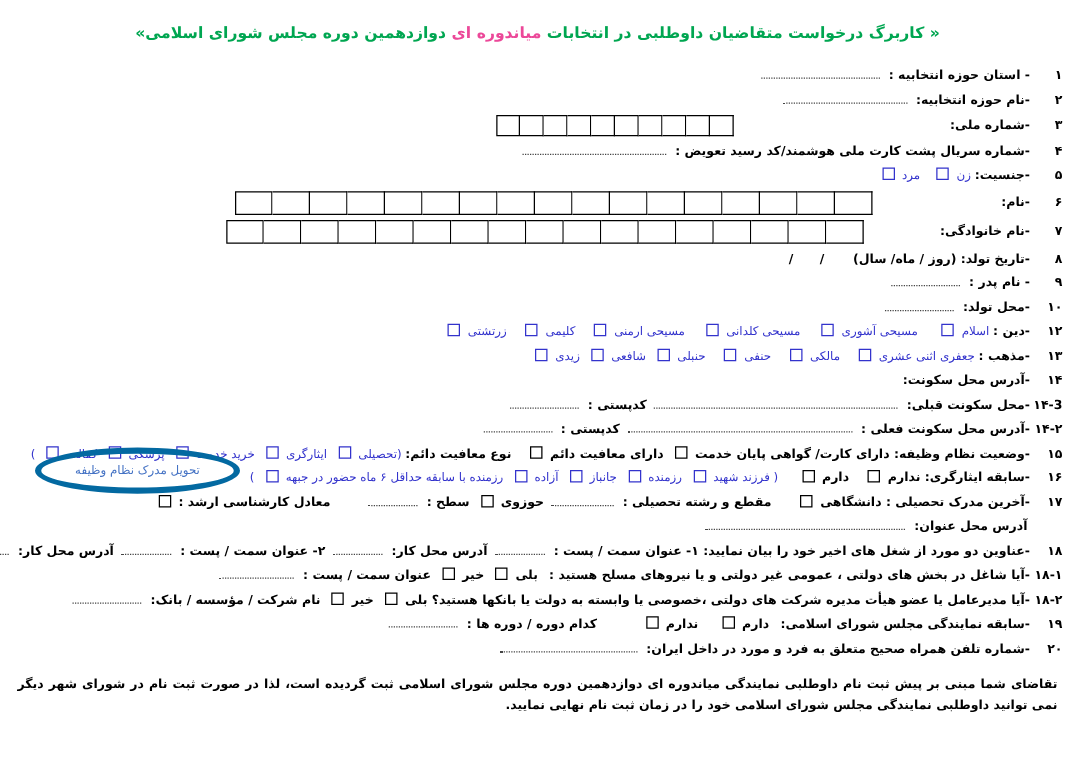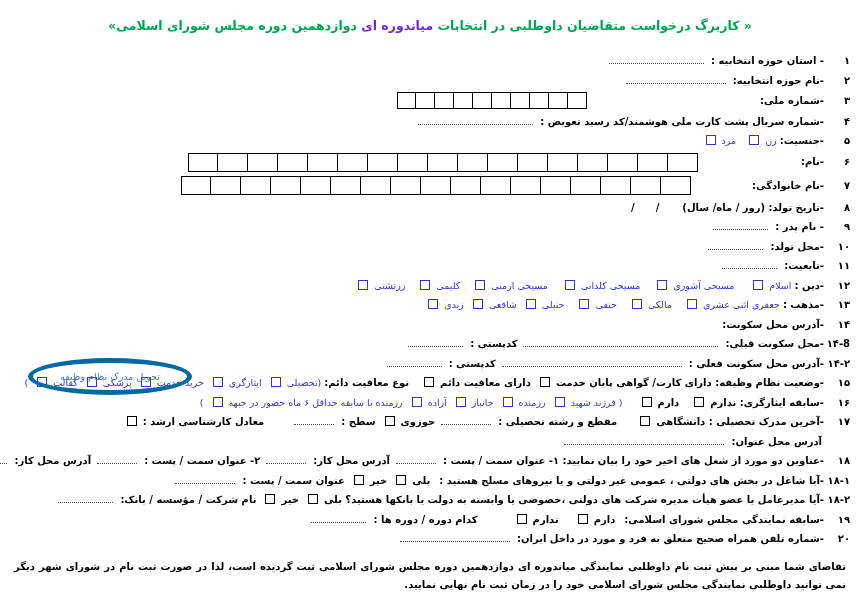--- a/index.html
+++ b/index.html
@@ -12,21 +12,21 @@
     overflow:hidden;
   }
   .page{padding:10px 16px 0 10px;}
   .title{
     text-align:center;
     color:#00A651;
     font-weight:bold;
     font-size:12.5px;
     margin:8px 0 20px 0;
   }
-  .title .red{color:#6d28d9;}
+  .title .red{color:#ec4899;}
   .row{
     white-space:nowrap;
     margin:0 0 4.5px 0;
     font-size:10px;
     font-weight:bold;
     color:#000;
     line-height:15px;
   }
   .num{display:inline-block;min-width:26px;}
   .row.indent{padding-right:28px;}
@@ -123,25 +123,24 @@
           <span class="cell" style="width: 30px; height: 19px;"></span>
           <span class="cell" style="width: 30px; height: 19px;"></span>
           <span class="cell" style="width: 30px; height: 19px;"></span>
           <span class="cell" style="width: 30px; height: 19px;"></span>
           <span class="cell" style="width: 30px; height: 19px;"></span>
           <span class="cell" style="width: 30px; height: 19px;"></span>
         </span></div>
       <div class="row"><span class="num">۸</span><span class="t">-تاریخ تولد: (روز / ماه/ سال)</span><span class="gap" style="width: 20px;"></span><span class="t">/</span><span class="gap" style="width: 18px;"></span><span class="t">/</span></div>
       <div class="row"><span class="num">۹</span><span class="t">- نام پدر :</span><span class="dots" style="width: 55px;"></span></div>
       <div class="row"><span class="num">۱۰</span><span class="t">-محل تولد:</span><span class="dots" style="width: 55px;"></span></div>
-      <div class="row"><span class="num">۱۱</span><span class="t">-تابعیت:</span><span class="dots" style="width: 55px;"></span></div>
       <div class="row"><span class="num">۱۲</span><span class="t">-دین :</span><span class="o">اسلام</span><span class="cb b"></span><span class="gap" style="width: 10px;"></span><span class="o">مسیحی آشوری</span><span class="cb b"></span><span class="gap" style="width: 8px;"></span><span class="o">مسیحی کلدانی</span><span class="cb b"></span><span class="gap" style="width: 8px;"></span><span class="o">مسیحی ارمنی</span><span class="cb b"></span><span class="gap" style="width: 6px;"></span><span class="o">کلیمی</span><span class="cb b"></span><span class="gap" style="width: 6px;"></span><span class="o">زرتشتی</span><span class="cb b"></span></div>
       <div class="row"><span class="num">۱۳</span><span class="t">-مذهب :</span><span class="o">جعفری اثنی عشری</span><span class="cb b"></span><span class="gap" style="width: 6px;"></span><span class="o">مالکی</span><span class="cb b"></span><span class="gap" style="width: 6px;"></span><span class="o">حنفی</span><span class="cb b"></span><span class="gap" style="width: 6px;"></span><span class="o">حنبلی</span><span class="cb b"></span><span class="o">شافعی</span><span class="cb b"></span><span class="o">زیدی</span><span class="cb b"></span></div>
       <div class="row"><span class="num">۱۴</span><span class="t">-آدرس محل سکونت:</span></div>
-      <div class="row"><span class="num">۱۴-8</span><span class="t">-محل سکونت قبلی:</span><span class="dots" style="width: 195px;"></span><span class="t">کدپستی :</span><span class="dots" style="width: 55px;"></span></div>
+      <div class="row"><span class="num">۱۴-3</span><span class="t">-محل سکونت قبلی:</span><span class="dots" style="width: 195px;"></span><span class="t">کدپستی :</span><span class="dots" style="width: 55px;"></span></div>
       <div class="row"><span class="num">۱۴-۲</span><span class="t">-آدرس محل سکونت فعلی :</span><span class="dots" style="width: 180px;"></span><span class="t">کدپستی :</span><span class="dots" style="width: 55px;"></span></div>
       <div class="row"><span class="num">۱۵</span><span class="t">-وضعیت نظام وظیفه: دارای کارت/ گواهی پایان خدمت</span><span class="cb"></span><span class="t">دارای معافیت دائم</span><span class="cb"></span><span class="gap" style="width: 6px;"></span><span class="t">نوع معافیت دائم:</span><span class="o">(تحصیلی</span><span class="cb b"></span><span class="o">ایثارگری</span><span class="cb b"></span><span class="o">خرید خدمت</span><span class="cb b"></span><span class="o">پزشکی</span><span class="cb b"></span><span class="o">کفالت</span><span class="cb b"></span><span class="o">)</span></div>
       <div class="row"><span class="num">۱۶</span><span class="t">-سابقه ایثارگری:  ندارم</span><span class="cb"></span><span class="gap" style="width: 6px;"></span><span class="t">دارم</span><span class="cb"></span><span class="gap" style="width: 10px;"></span><span class="o">( فرزند شهید</span><span class="cb b"></span><span class="o">رزمنده</span><span class="cb b"></span><span class="o">جانباز</span><span class="cb b"></span><span class="o">آزاده</span><span class="cb b"></span><span class="o">رزمنده با سابقه حداقل ۶ ماه حضور در جبهه</span><span class="cb b"></span><span class="o">)</span></div>
       <div class="row"><span class="num">۱۷</span><span class="t">-آخرین مدرک تحصیلی : دانشگاهی</span><span class="cb"></span><span class="gap" style="width: 14px;"></span><span class="t">مقطع و رشته تحصیلی :</span><span class="dots" style="width: 50px;"></span><span class="t">حوزوی</span><span class="cb"></span><span class="t">سطح :</span><span class="dots" style="width: 40px;"></span><span class="gap" style="width: 24px;"></span><span class="t">معادل کارشناسی ارشد :</span><span class="cb"></span></div>
       <div class="row indent"><span class="t">آدرس محل عنوان:</span><span class="dots" style="width: 160px;"></span></div>
       <div class="row"><span class="num">۱۸</span><span class="t">-عناوین دو مورد از شغل های اخیر خود را بیان نمایید:  ۱- عنوان سمت / پست :</span><span class="dots" style="width: 40px;"></span><span class="t">آدرس محل کار:</span><span class="dots" style="width: 40px;"></span><span class="t">۲- عنوان سمت / پست :</span><span class="dots" style="width: 40px;"></span><span class="t">آدرس محل کار:</span><span class="dots" style="width: 38px;"></span></div>
       <div class="row"><span class="num">۱۸-۱</span><span class="t">-آیا شاغل در بخش های دولتی ، عمومی غیر دولتی و یا نیروهای مسلح هستید :</span><span class="gap" style="width: 6px;"></span><span class="t">بلی</span><span class="cb"></span><span class="t">خیر</span><span class="cb"></span><span class="t">عنوان سمت / پست :</span><span class="dots" style="width: 60px;"></span></div>
       <div class="row"><span class="num">۱۸-۲</span><span class="t">-آیا مدیرعامل یا عضو هیأت مدیره شرکت های دولتی ،خصوصی یا وابسته به دولت یا بانکها هستید؟ بلی</span><span class="cb"></span><span class="t">خیر</span><span class="cb"></span><span class="t">نام شرکت / مؤسسه / بانک:</span><span class="dots" style="width: 55px;"></span></div>
       <div class="row"><span class="num">۱۹</span><span class="t">-سابقه نمایندگی مجلس شورای اسلامی:</span><span class="gap" style="width: 6px;"></span><span class="t">دارم</span><span class="cb"></span><span class="gap" style="width: 10px;"></span><span class="t">ندارم</span><span class="cb"></span><span class="gap" style="width: 30px;"></span><span class="t">کدام دوره / دوره ها :</span><span class="dots" style="width: 55px;"></span></div>
       <div class="row"><span class="num">۲۰</span><span class="t">-شماره تلفن همراه صحیح متعلق به فرد و مورد در داخل ایران:</span><span class="dots" style="width: 110px;"></span></div>

